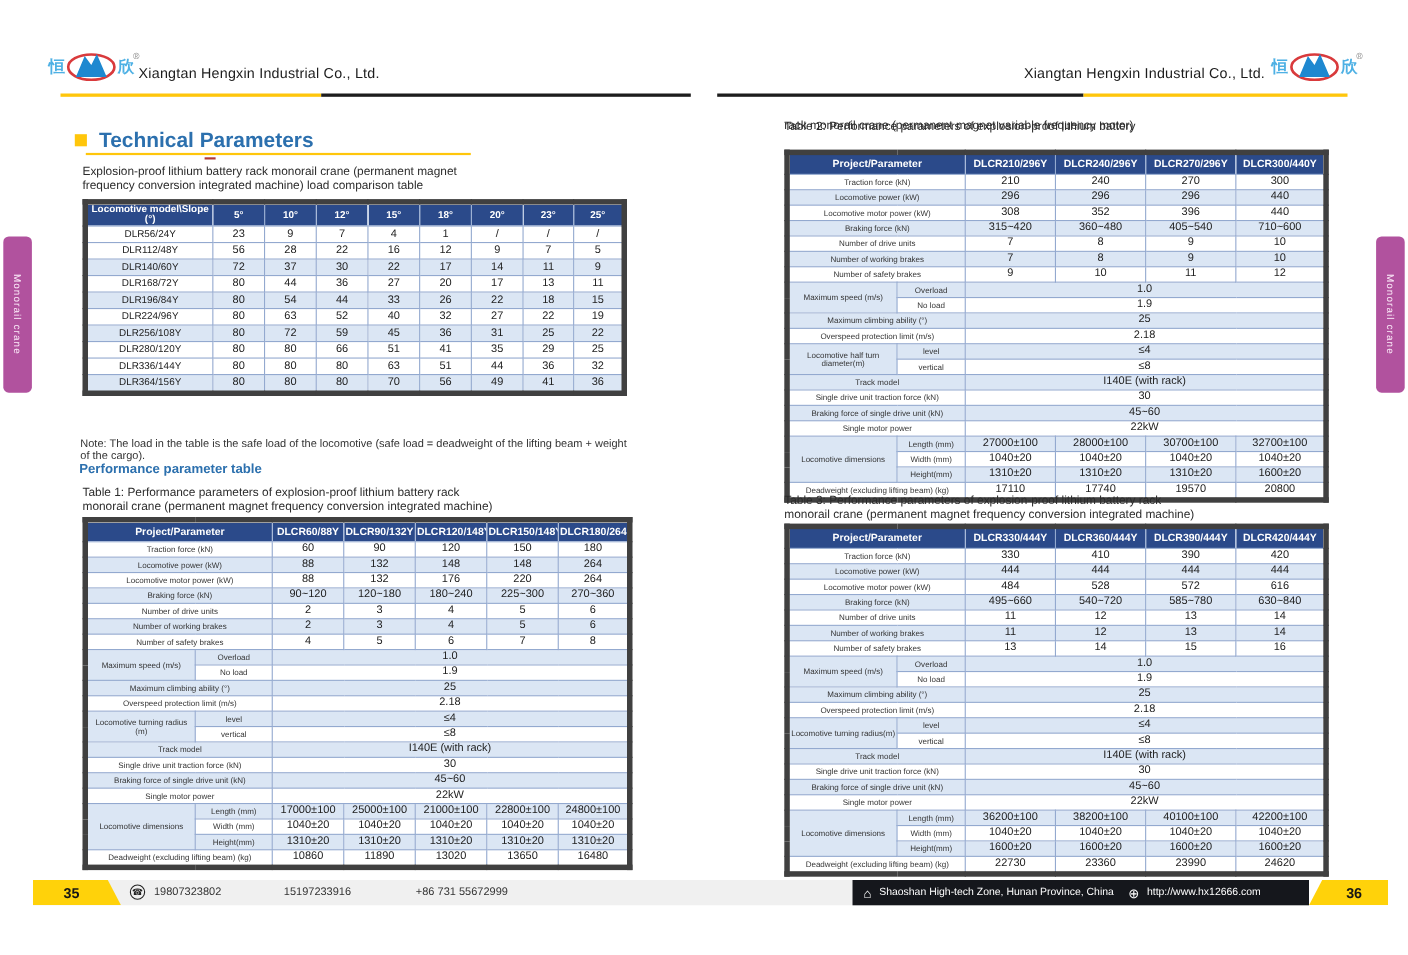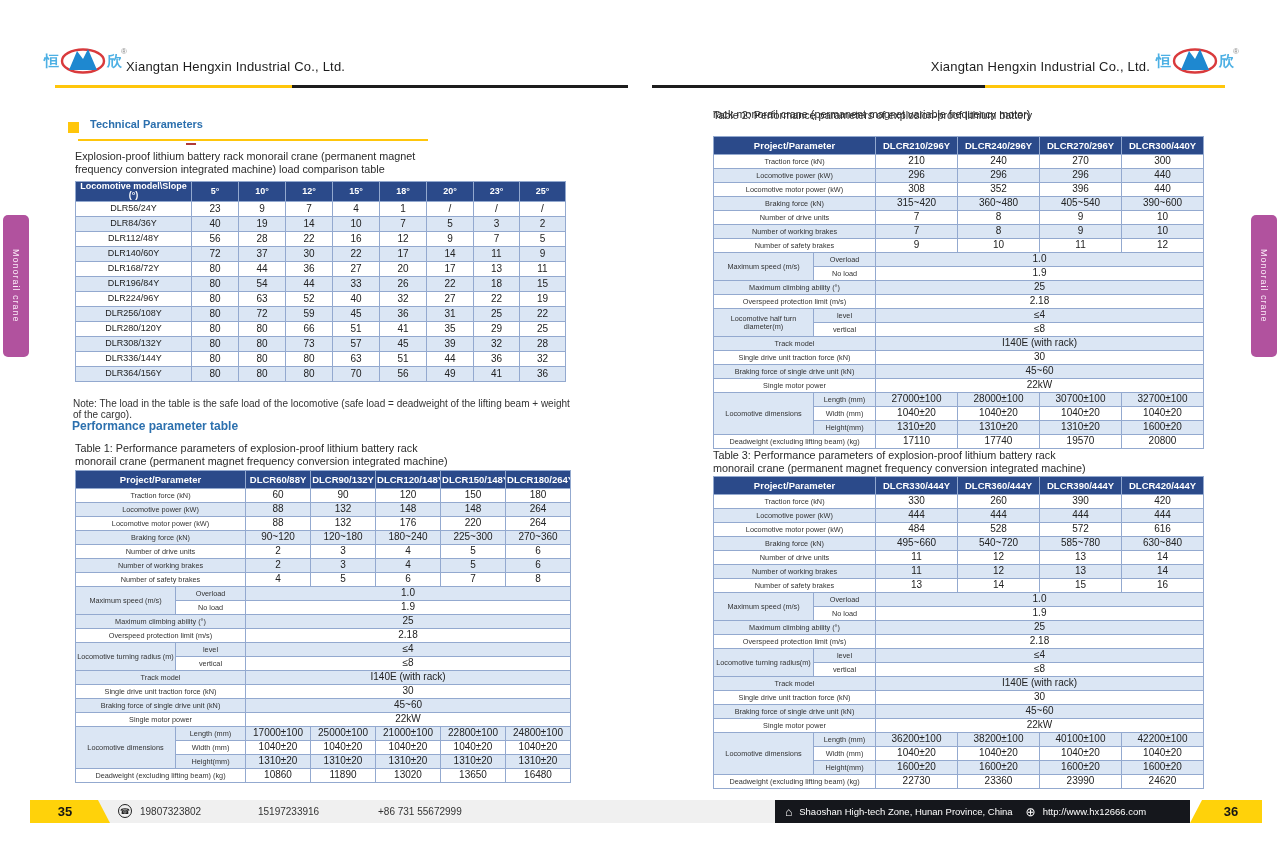--- a/index.html
+++ b/index.html
@@ -11,26 +11,26 @@
   .hline{height:3px;}
   .logo{display:flex;align-items:center;gap:1px;}
   .logo .zh{font-size:15px;font-weight:bold;color:#4db0e4;line-height:1;}
   .logo .reg{font-size:8px;color:#8a8a8a;position:relative;top:-9px;left:-2px;}
   
   .vtab{width:26px;height:142px;background:#b1529e;border-radius:5px;
         display:flex;align-items:center;justify-content:center;}
   .vtab span{writing-mode:vertical-rl;font-size:9px;color:#fdeefb;letter-spacing:1px;}
   
   .bullet{width:11px;height:11px;background:#ffc60b;display:inline-block;}
-  .sec-title{font-size:11px;font-weight:600;color:#2c70ae;}
+  .sec-title{font-size:19px;font-weight:600;color:#2c70ae;}
   .sub-title{font-size:12px;font-weight:600;color:#2c70ae;}
   .tbl-title{font-size:10.8px;color:#2b2b2b;text-align:left;line-height:1.2;}
   .note{font-size:10px;color:#333;}
   
-  table.ptable{border-collapse:collapse;table-layout:fixed;border:1px solid #404040;background:#fff;}
+  table.ptable{border-collapse:collapse;table-layout:fixed;border:5px solid #404040;background:#fff;}
   .ptable th,.ptable td{border:1px solid #93a9cf;text-align:center;vertical-align:middle;
         padding:0 1px;overflow:hidden;}
   .ptable th{background:#2b4a8a;color:#fff;font-size:9.5px;font-weight:600;height:17px;line-height:1.05;}
   .ptable td{font-size:10px;color:#222;height:13px;line-height:1.05;}
   .ptable tr.alt td{background:#dbe6f4;}
   .ptable td.lab,.ptable td.sub{font-size:7.3px;color:#333;}
   table.ltable th{height:15px;font-size:9px;}
   table.ltable td{height:14px;font-size:10px;}
   table.ltable td:first-child{font-size:9px;}
   
@@ -119,31 +119,20 @@
           <td>DLR56/24Y</td>
           <td>23</td>
           <td>9</td>
           <td>7</td>
           <td>4</td>
           <td>1</td>
           <td>/</td>
           <td>/</td>
           <td>/</td>
         </tr>
-        <tr class="alt">
-          <td>DLR84/36Y</td>
-          <td>40</td>
-          <td>19</td>
-          <td>14</td>
-          <td>10</td>
-          <td>7</td>
-          <td>5</td>
-          <td>3</td>
-          <td>2</td>
-        </tr>
         <tr>
           <td>DLR112/48Y</td>
           <td>56</td>
           <td>28</td>
           <td>22</td>
           <td>16</td>
           <td>12</td>
           <td>9</td>
           <td>7</td>
           <td>5</td>
@@ -206,31 +195,20 @@
         <tr>
           <td>DLR280/120Y</td>
           <td>80</td>
           <td>80</td>
           <td>66</td>
           <td>51</td>
           <td>41</td>
           <td>35</td>
           <td>29</td>
           <td>25</td>
-        </tr>
-        <tr class="alt">
-          <td>DLR308/132Y</td>
-          <td>80</td>
-          <td>80</td>
-          <td>73</td>
-          <td>57</td>
-          <td>45</td>
-          <td>39</td>
-          <td>32</td>
-          <td>28</td>
         </tr>
         <tr>
           <td>DLR336/144Y</td>
           <td>80</td>
           <td>80</td>
           <td>80</td>
           <td>63</td>
           <td>51</td>
           <td>44</td>
           <td>36</td>
@@ -446,21 +424,21 @@
           <td>308</td>
           <td>352</td>
           <td>396</td>
           <td>440</td>
         </tr>
         <tr class="alt">
           <td colspan="2" class="lab">Braking force (kN)</td>
           <td>315~420</td>
           <td>360~480</td>
           <td>405~540</td>
-          <td>390~600</td>
+          <td>710~600</td>
         </tr>
         <tr>
           <td colspan="2" class="lab">Number of drive units</td>
           <td>7</td>
           <td>8</td>
           <td>9</td>
           <td>10</td>
         </tr>
         <tr class="alt">
           <td colspan="2" class="lab">Number of working brakes</td>
@@ -565,21 +543,21 @@
         <tr>
           <th colspan="2">Project/Parameter</th>
           <th>DLCR330/444Y</th>
           <th>DLCR360/444Y</th>
           <th>DLCR390/444Y</th>
           <th>DLCR420/444Y</th>
         </tr>
         <tr>
           <td colspan="2" class="lab">Traction force (kN)</td>
           <td>330</td>
-          <td>260</td>
+          <td>410</td>
           <td>390</td>
           <td>420</td>
         </tr>
         <tr class="alt">
           <td colspan="2" class="lab">Locomotive power (kW)</td>
           <td>444</td>
           <td>444</td>
           <td>444</td>
           <td>444</td>
         </tr>

